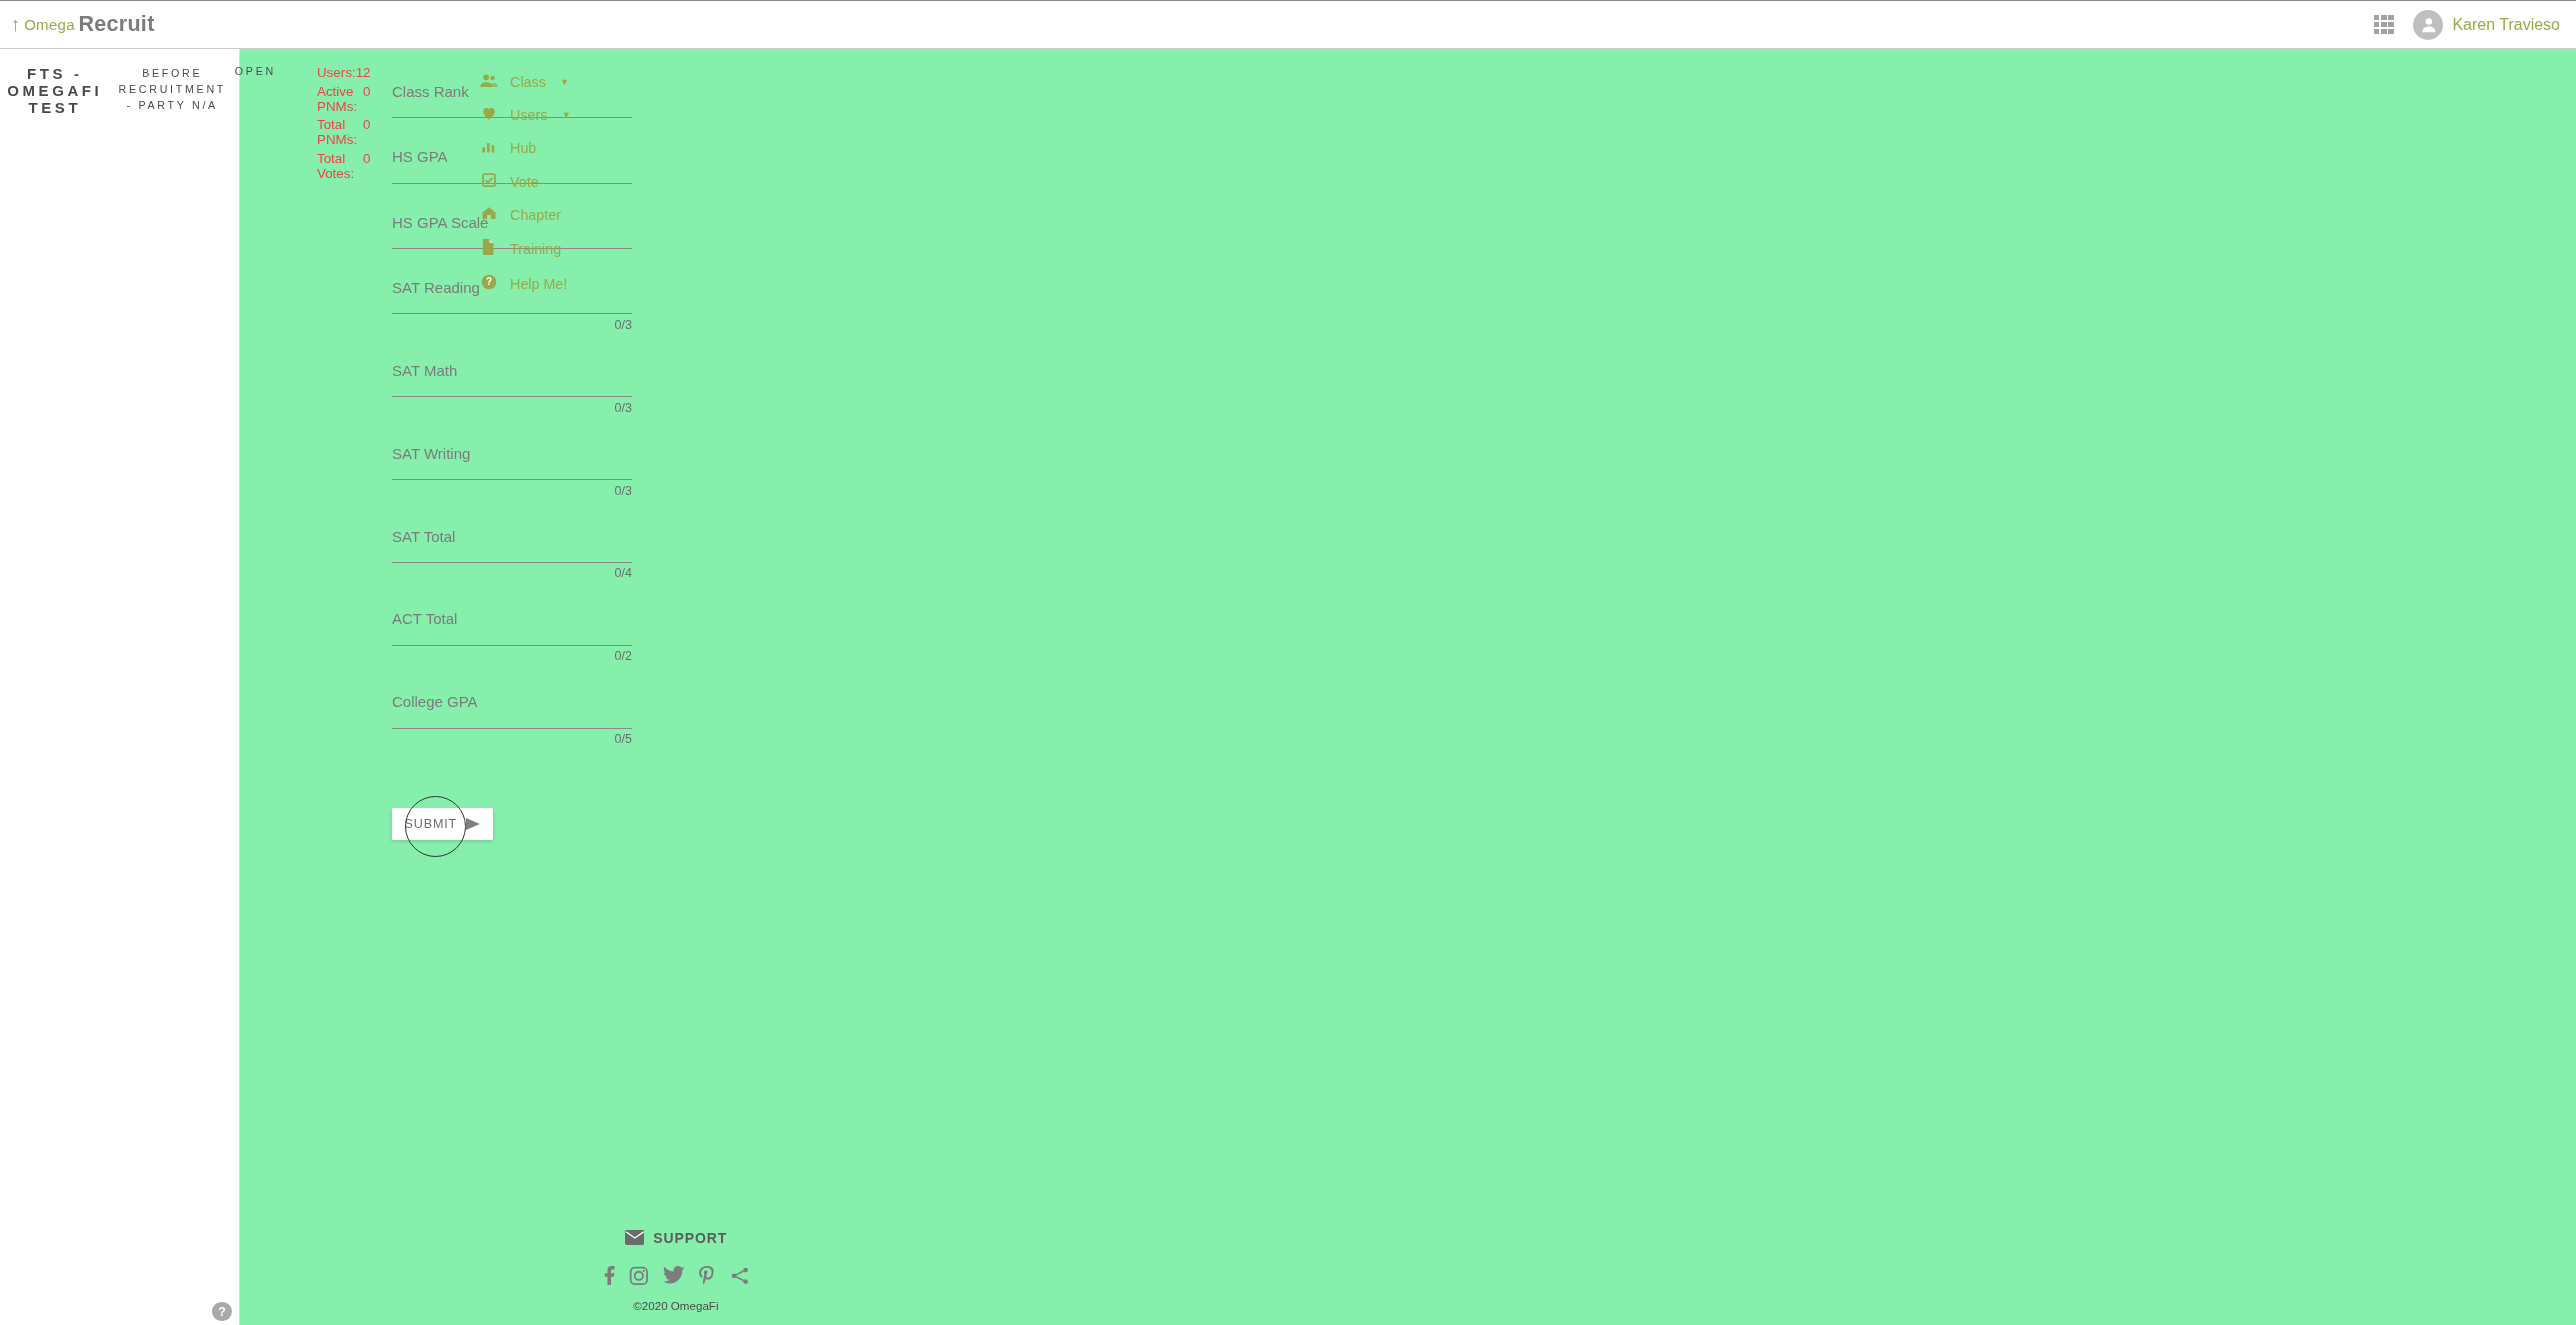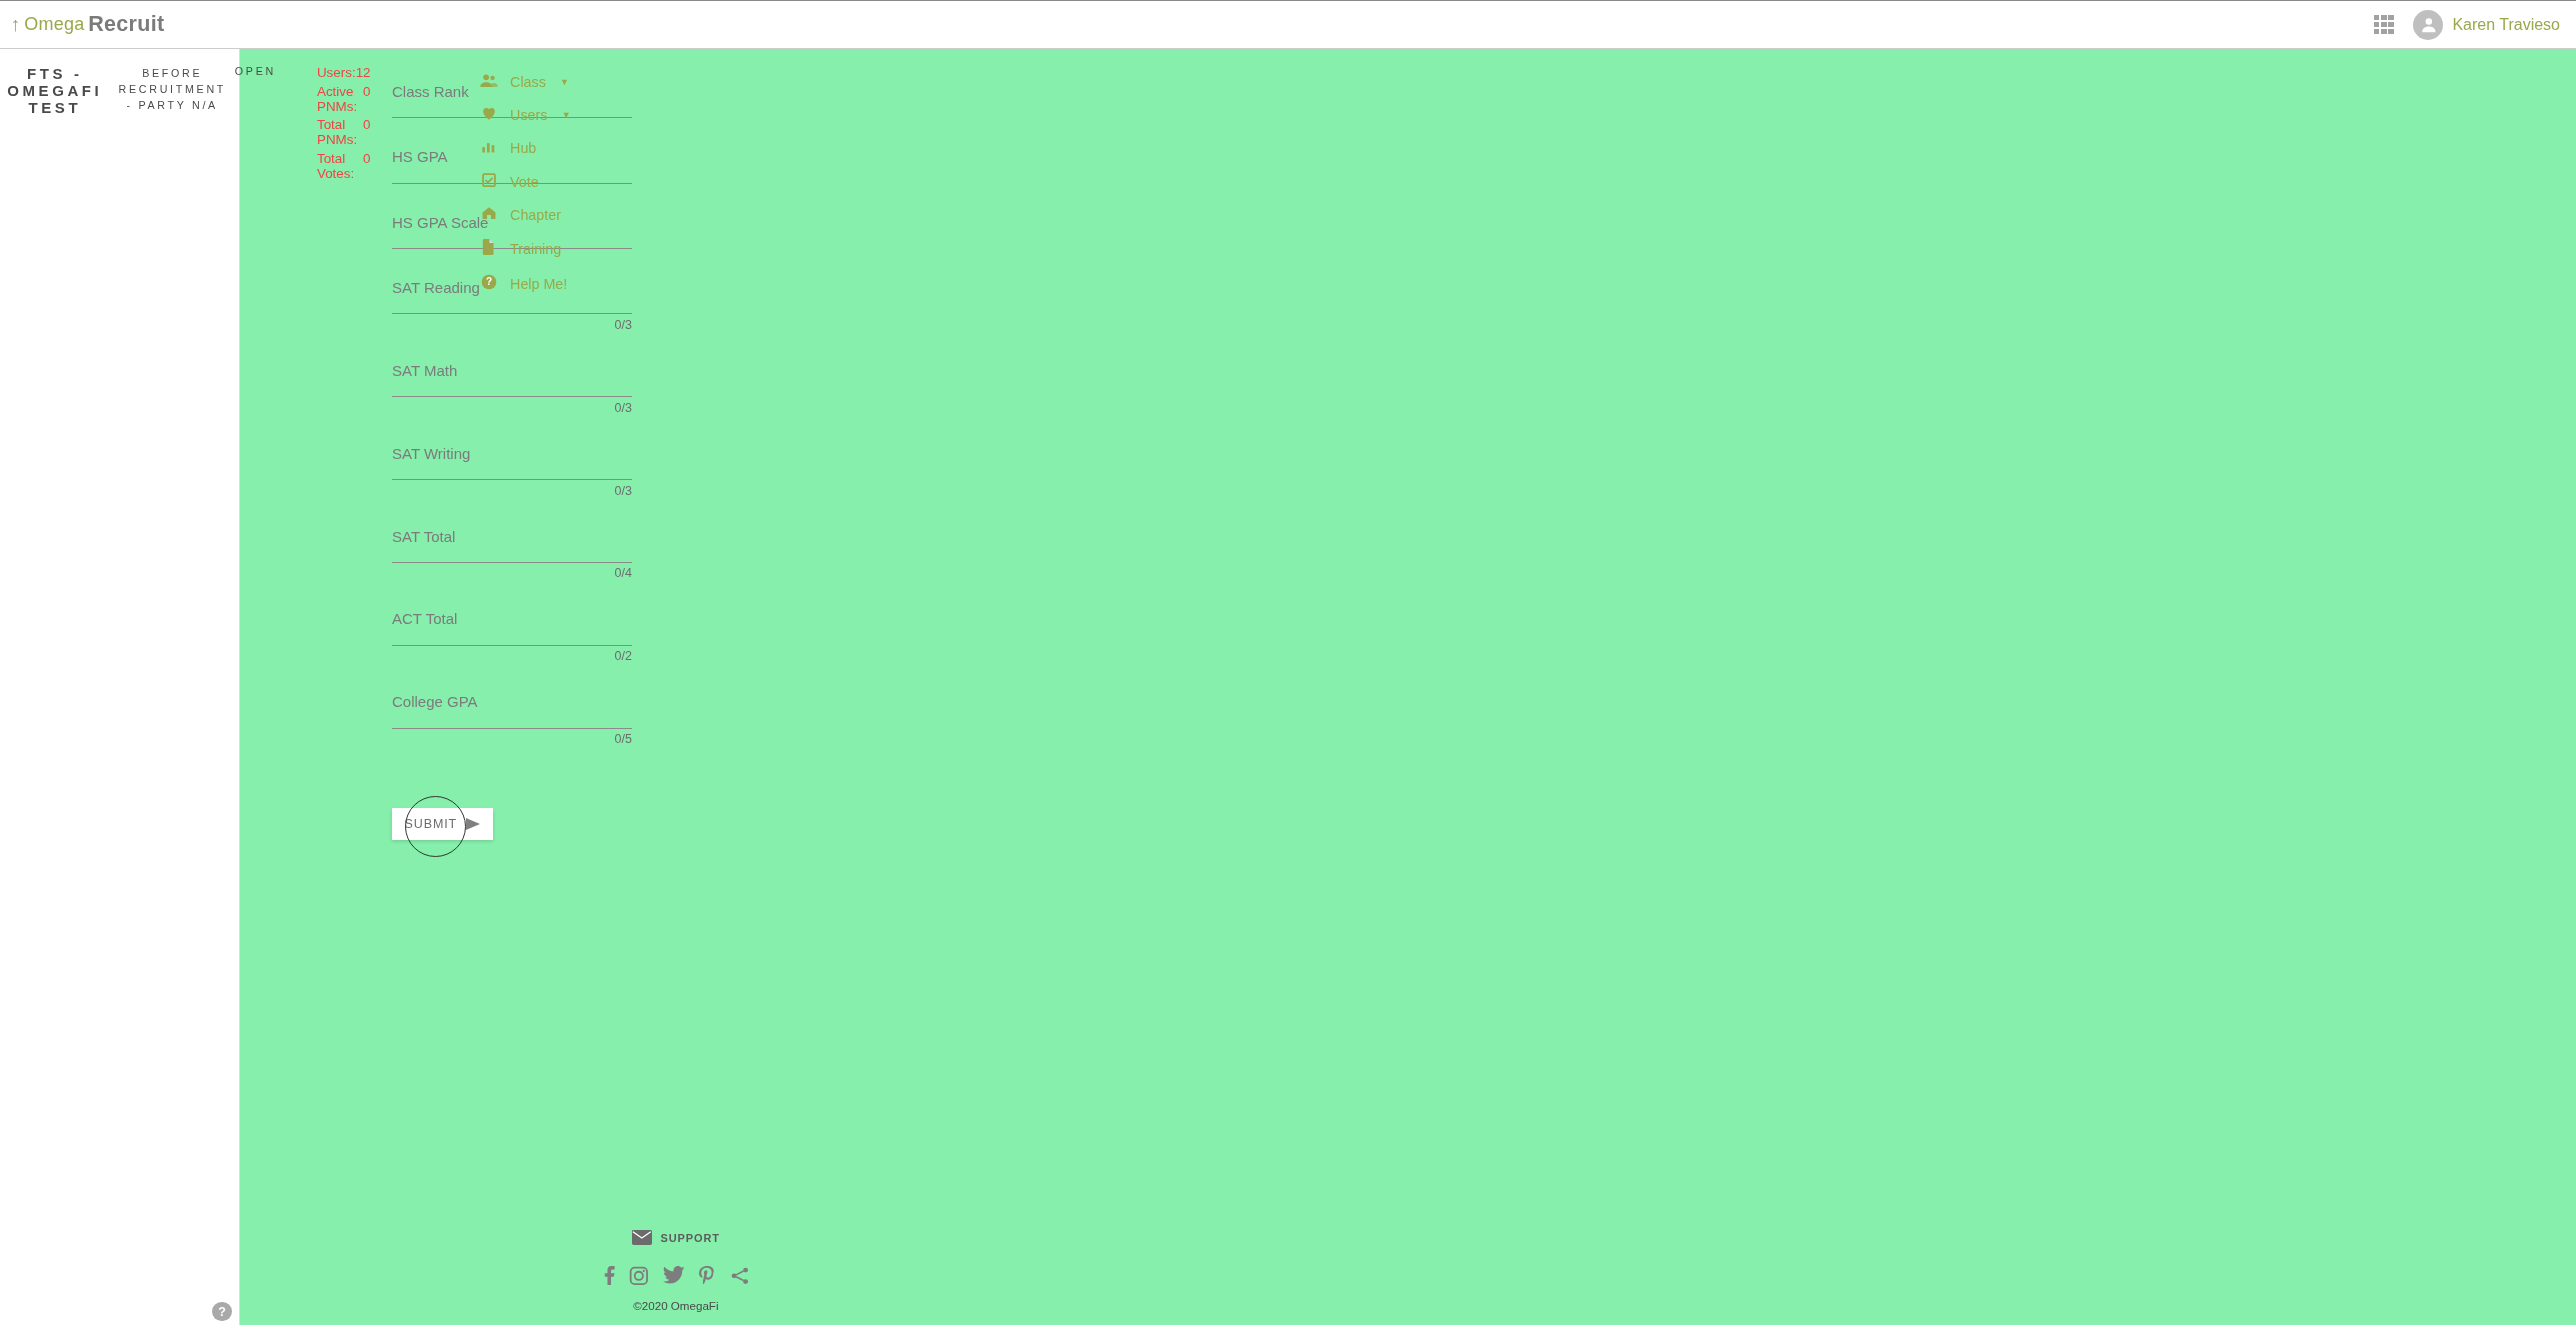--- a/index.html
+++ b/index.html
@@ -13,21 +13,21 @@
     border-bottom: 0.9px solid #ccc;
     display: flex;
     align-items: center;
     padding: 0 16px 0 10.7px;
     background: #fff;
   }
   .logo { display: flex; align-items: center; gap: 3.6px; }
   .logo .arrow {
     color: #9aa84a; font-size: 19.7px; font-weight: bold; line-height: 1;
   }
-  .logo .word1 { color: #9aa84a; font-size: 18px; font-weight: 400; letter-spacing: 0.3px; }
+  .logo .word1 { color: #9aa84a; font-size: 15px; font-weight: 400; letter-spacing: 0.3px; }
   .logo .word2 { color: #7b7b7b; font-size: 21.5px; font-weight: 700; letter-spacing: 0.3px; }
   .topbar .spacer { flex: 1; }
   .apps-grid {
     width: 19.7px; height: 19.7px;
     display: grid; grid-template-columns: repeat(3,1fr); grid-template-rows: repeat(3,1fr);
     gap: 1.8px; margin-right: 19.7px;
   }
   .apps-grid div { background: #a2a2a2; }
   .avatar {
     width: 30px; height: 30px; border-radius: 50%;
@@ -61,21 +61,21 @@
     display: flex; align-items: center; gap: 12.5px;
     color: #9aa84a; font-size: 14.3px; padding: 8px 0;
     cursor: pointer;
   }
   .nav-item .ic { width: 18px; text-align: center; color: #9aa84a; }
   .nav-item .caret { font-size: 9px; color: #9aa84a; margin-left: 1.8px; }
 
   .sb-footer { margin-top: auto; text-align: center; padding: 9px 0 5.4px; }
   .support {
     display: inline-flex; align-items: center; gap: 9px;
-    color: #5c5c5c; font-weight: 600; letter-spacing: 0.9px; font-size: 11px;
+    color: #5c5c5c; font-weight: 600; letter-spacing: 0.9px; font-size: 14px;
     background: #efefef00;
   }
   .support .mail {
     width: 19.7px; height: 14.3px; background: #6b6b6b; border-radius: 1.8px; position: relative;
   }
   .support .mail::after {
     content: ""; position: absolute; left: 1.8px; right: 1.8px; top: 1.8px;
     border-left: 8px solid transparent; border-right: 8px solid transparent;
     border-top: 6.3px solid #fff; opacity: 0;
   }

